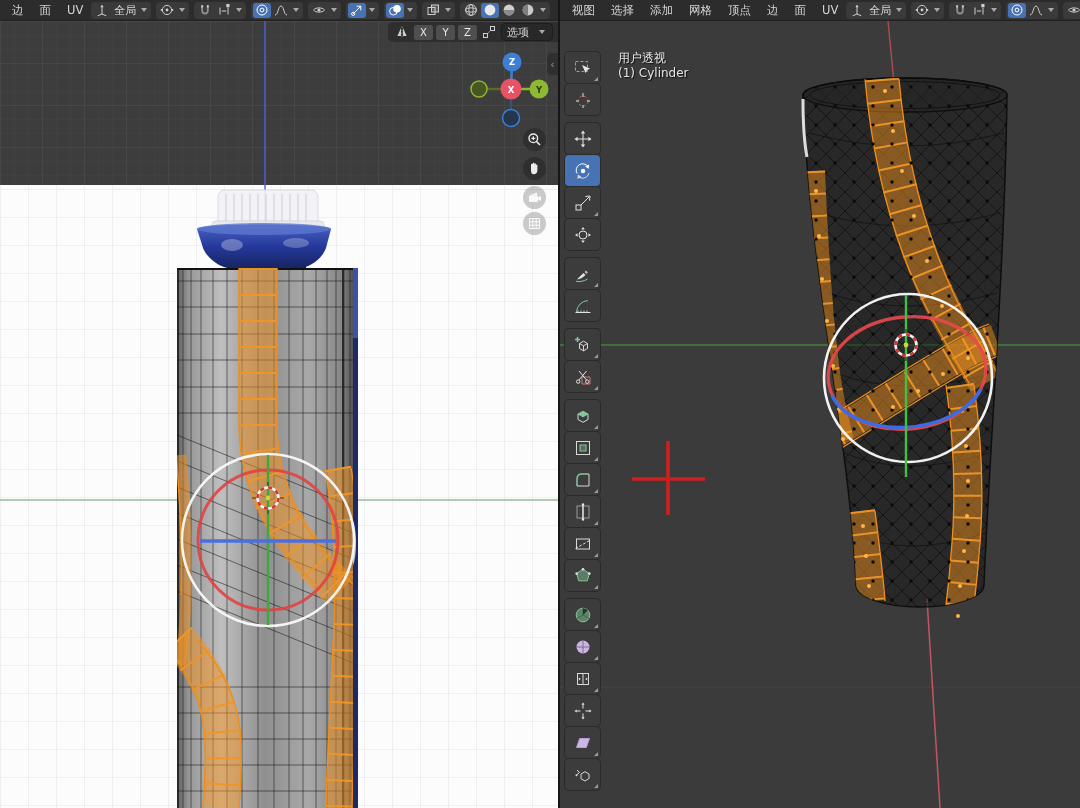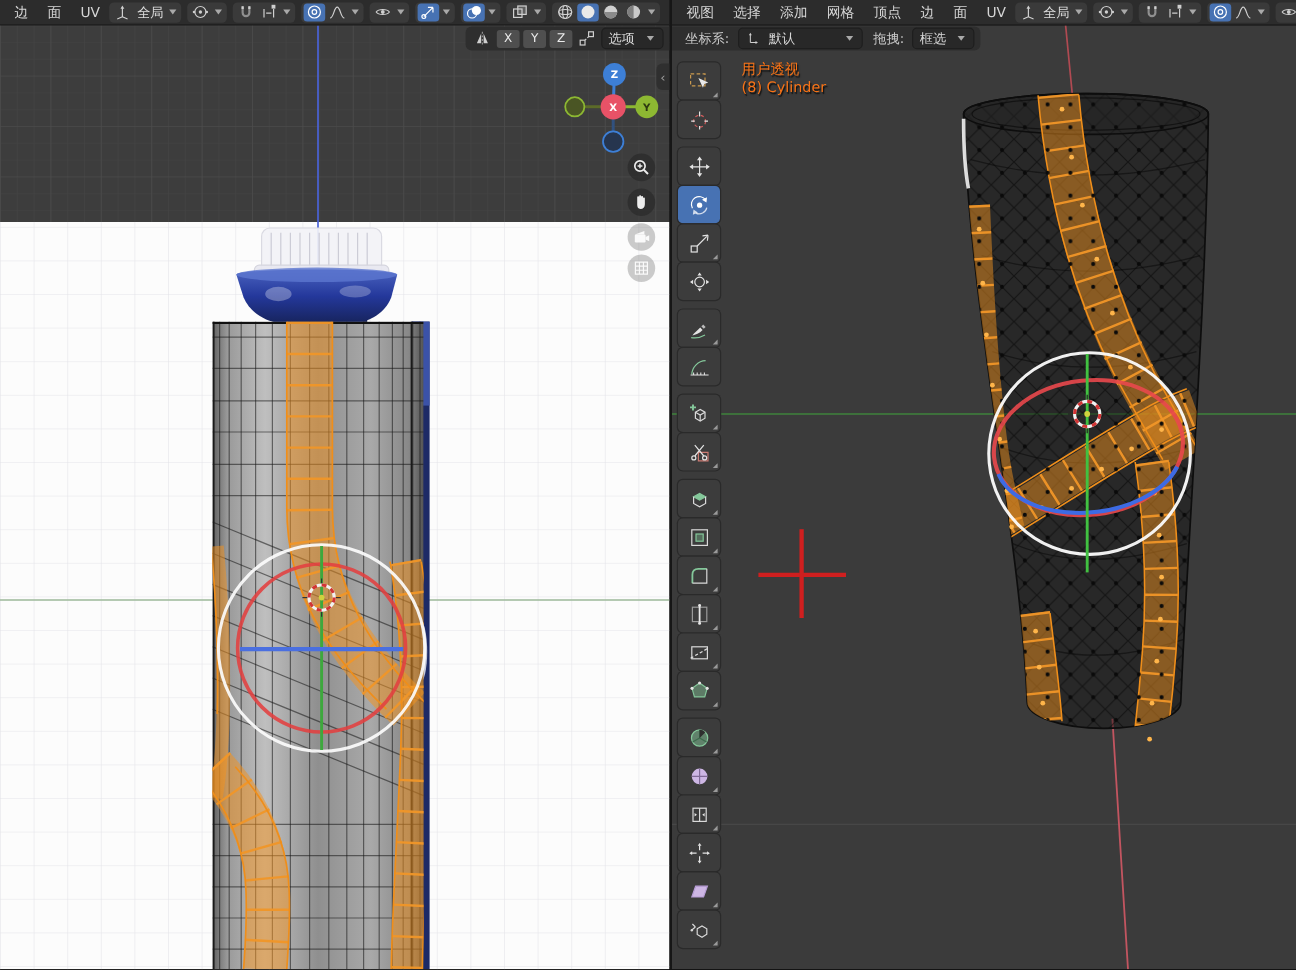--- a/index.html
+++ b/index.html
@@ -25,21 +25,21 @@
   .dd{background:#282828;border:1px solid #1e1e1e;border-radius:4px;height:16px;display:inline-flex;align-items:center;
       padding:0 5px;color:#d8d8d8;font-size:11px;gap:8px;}
   .lbl{font-size:11px;color:#c9c9c9;margin:0 4px 0 6px;}
   
   .toolbar{position:absolute;left:5px;top:31px;width:36px;z-index:20;display:flex;flex-direction:column;}
   .tbtn{width:35px;height:31px;background:#3c3c3c;border-radius:4px;margin-bottom:1px;display:flex;align-items:center;
         justify-content:center;position:relative;box-shadow:0 0 0 1px #2a2a2a;}
   .tbtn.act{background:#4772b3;}
   .tbtn.sub:after{content:"";position:absolute;right:2px;bottom:2px;border-left:4px solid transparent;border-bottom:4px solid #9a9a9a;}
   .tgap{height:7px;}
-  .vplabel{position:absolute;left:58px;color:#f97316;font-size:12px;text-shadow:1px 1px 1px rgba(0,0,0,.8);z-index:15;}
+  .vplabel{position:absolute;left:58px;color:#e5e5e5;font-size:12px;text-shadow:1px 1px 1px rgba(0,0,0,.8);z-index:15;}
   svg{display:block;}
   .sidebtn{position:absolute;width:23px;height:23px;border-radius:50%;display:flex;align-items:center;justify-content:center;z-index:18;}
   .sb-dark{background:rgba(40,40,40,.65);}
   .sb-lite{background:rgba(110,110,110,.35);}
   .collapse-tab{position:absolute;left:547px;top:32px;width:11px;height:22px;background:#2f2f2f;border-radius:5px 0 0 5px;
     color:#9a9a9a;font-size:11px;display:flex;align-items:center;justify-content:center;z-index:18;}
 </style>
 </head>
 <body>
 
@@ -414,40 +414,23 @@
               <path d="M1.5 7C3.5 4.2 10.5 4.2 12.5 7 10.5 9.8 3.5 9.8 1.5 7Z" stroke="#cfcfcf" fill="none"></path>
               <circle cx="7" cy="7" r="1.6" fill="#cfcfcf"></circle>
             </svg>
         </span>
 
       </span>
     </div>
 
     <div class="vp">
 
-      <div class="floatbar fb-right">
-        <span class="lbl">坐标系:</span>
-        <span class="dd" style="width:92px">
-          <svg width="12" height="12" viewBox="0 0 14 14">
-              <path d="M5 11V3M5 11h6" stroke="#cfcfcf" fill="none"></path>
-              <path d="M5 1.6L3.6 4h2.8z" fill="#cfcfcf"></path>
-              <path d="M12.4 11l-2.4-1.4v2.8z" fill="#cfcfcf"></path>
-            </svg>
-          <span style="flex:1">默认</span>
-          <span class="chev"></span>
-        </span>
-        <span class="lbl">拖拽:</span>
-        <span class="dd">
-          <span>框选</span>
-          <span class="chev"></span>
-        </span>
-      </div>
 
       <div class="vplabel" style="top:29px">用户透视</div>
-      <div class="vplabel" style="top:45px">(8) Cylinder</div>
+      <div class="vplabel" style="top:45px">(1) Cylinder</div>
 
       <div class="toolbar">
         <div class="tbtn sub">
             <svg width="20" height="20" viewBox="0 0 20 20">
               <rect x="2.5" y="3.5" width="12" height="10" fill="none" stroke="#c9994e" stroke-dasharray="3 2"></rect>
               <path d="M9 7l3.8 8.2 1.1-3.3 3.3-1.1z" fill="#e9e9e9"></path>
             </svg>
           </div>
         <div class="tbtn">
             <svg width="20" height="20" viewBox="0 0 20 20">

